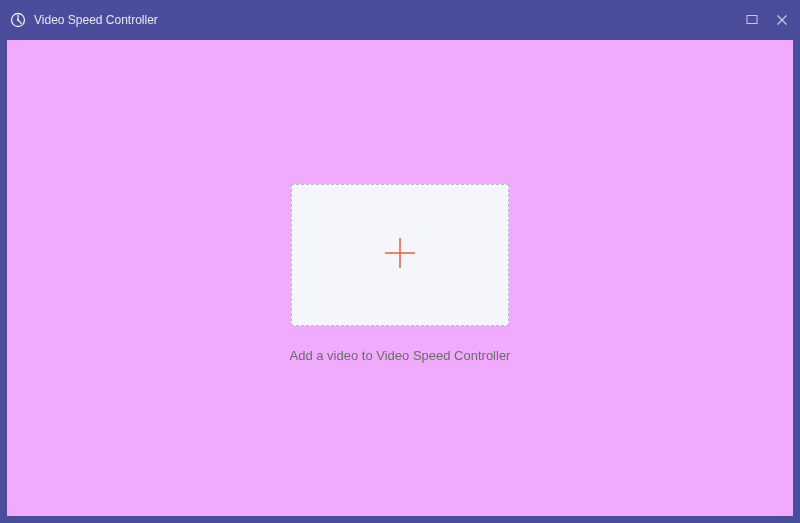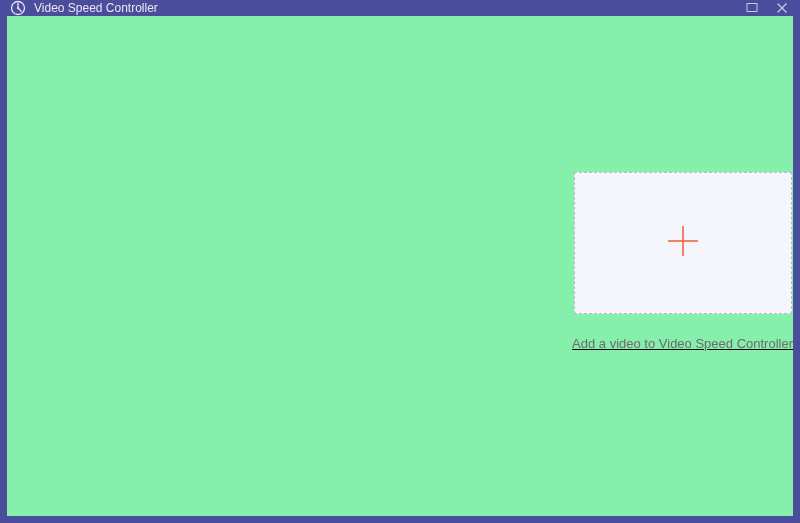--- a/index.html
+++ b/index.html
@@ -15,21 +15,21 @@
       overflow: hidden;
     }
     .window {
       width: 100%;
       height: 100%;
       display: flex;
       flex-direction: column;
     }
     .titlebar {
       background: #4a4c9c;
-      height: 16px;
+      height: 40px;
       display: flex;
       align-items: center;
       padding: 0 10px;
       color: #e8e8f0;
     }
     .titlebar-left {
       display: flex;
       align-items: center;
       gap: 8px;
     }
@@ -63,25 +63,24 @@
       cursor: pointer;
     }
     .window-control svg {
       width: 12px;
       height: 12px;
     }
     .content-border {
       flex: 1;
       border: 7px solid #4a4c9c;
       border-top: none;
-      background: #86efac;
+      background: #f0abfc;
       display: flex;
       align-items: center;
-      justify-content: flex-end;
-      text-decoration: underline;
+      justify-content: center;
     }
     .content-inner {
       display: flex;
       flex-direction: column;
       align-items: center;
       gap: 22px;
       margin-top: -10px;
     }
     .dropzone {
       width: 218px;

